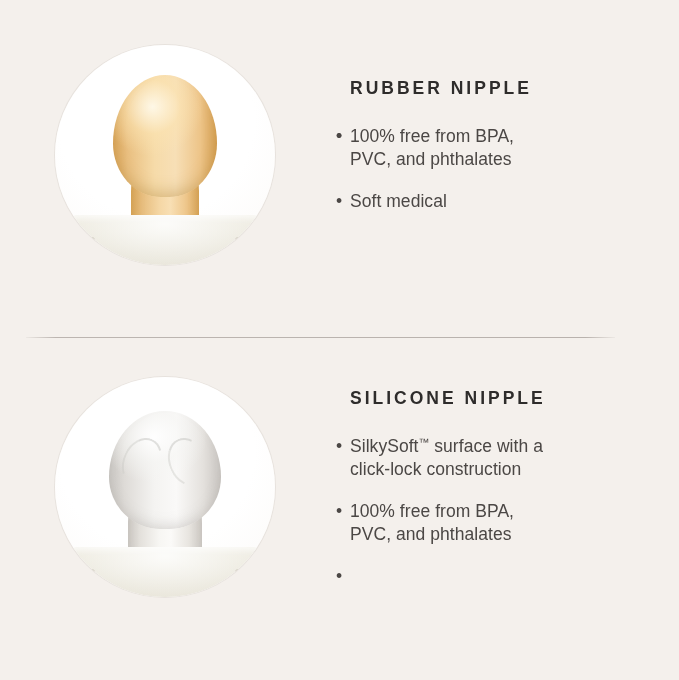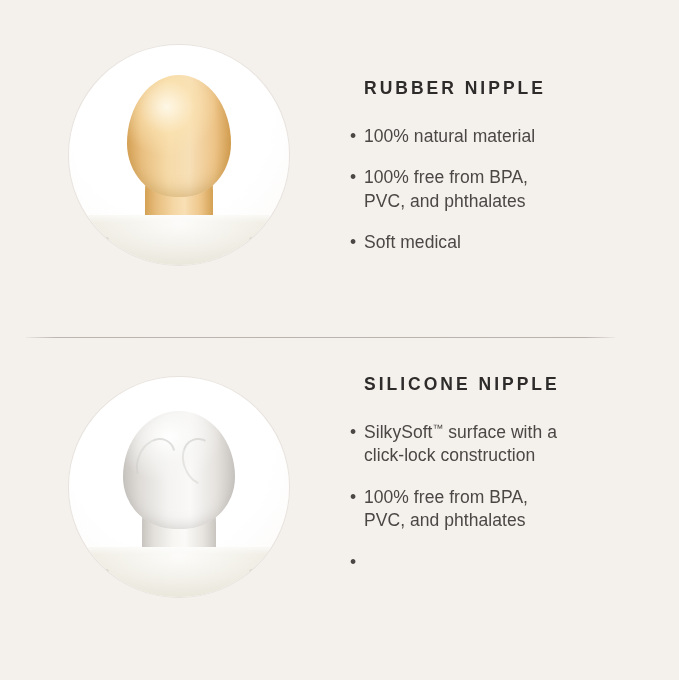--- a/index.html
+++ b/index.html
@@ -20,21 +20,20 @@
     inset: 0;
     background: #f4f0ec;
   }
 
   
   .section {
     position: absolute;
     left: 0;
     width: 613px;
     height: 300px;
-    margin-left: 14px;
   }
   .section-rubber   { top: 18px; }
   .section-silicone { top: 350px; }
 
   
   .divider {
     position: absolute;
     left: 26px;
     top: 337px;
     width: 589px;
@@ -186,21 +185,21 @@
       rgba(130,125,115,0.26) 0%, rgba(130,125,115,0) 72%);
   }
 
   
   .content {
     position: absolute;
     left: 335px;
     width: 320px;
   }
   .content-rubber   { top: 60px; }
-  .content-silicone { top: 24px; }
+  .content-silicone { top: 38px; }
 
   .heading {
     margin: 0 0 26px 15px;
     font-size: 17.5px;
     font-weight: 600;
     letter-spacing: 3.0px;
     color: #2e2c2b;
     white-space: nowrap;
   }
 
@@ -249,21 +248,21 @@
           <div class="vent vent-left"></div>
           <div class="vent vent-right"></div>
         </div>
       </div>
     </div>
 
     <div class="content content-rubber">
       <h2 class="heading">RUBBER NIPPLE</h2>
       <ul class="feature-list">
         <li class="feature-item">
-          <span class="bullet">•</span><span>100% natural material</span>
+          <span class="bullet">•</span>
         </li>
         <li class="feature-item">
           <span class="bullet">•</span><span>100% free from BPA,<br>PVC, and phthalates</span>
         </li>
         <li class="feature-item">
           <span class="bullet">•</span><span>Soft medical</span>
         </li>
       </ul>
     </div>
   </div>

